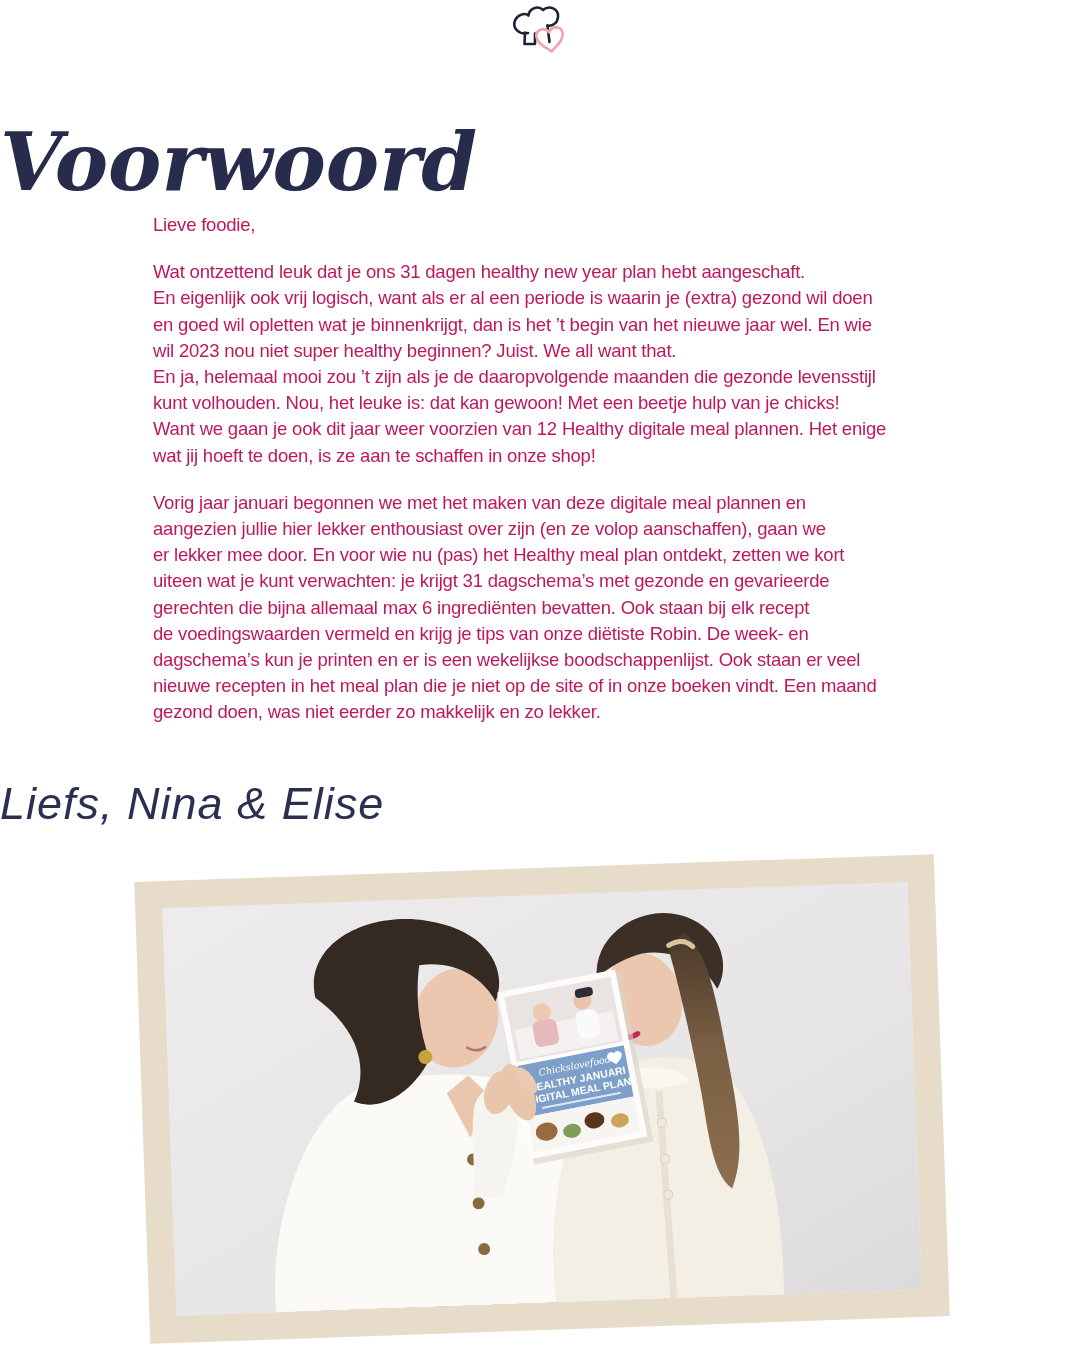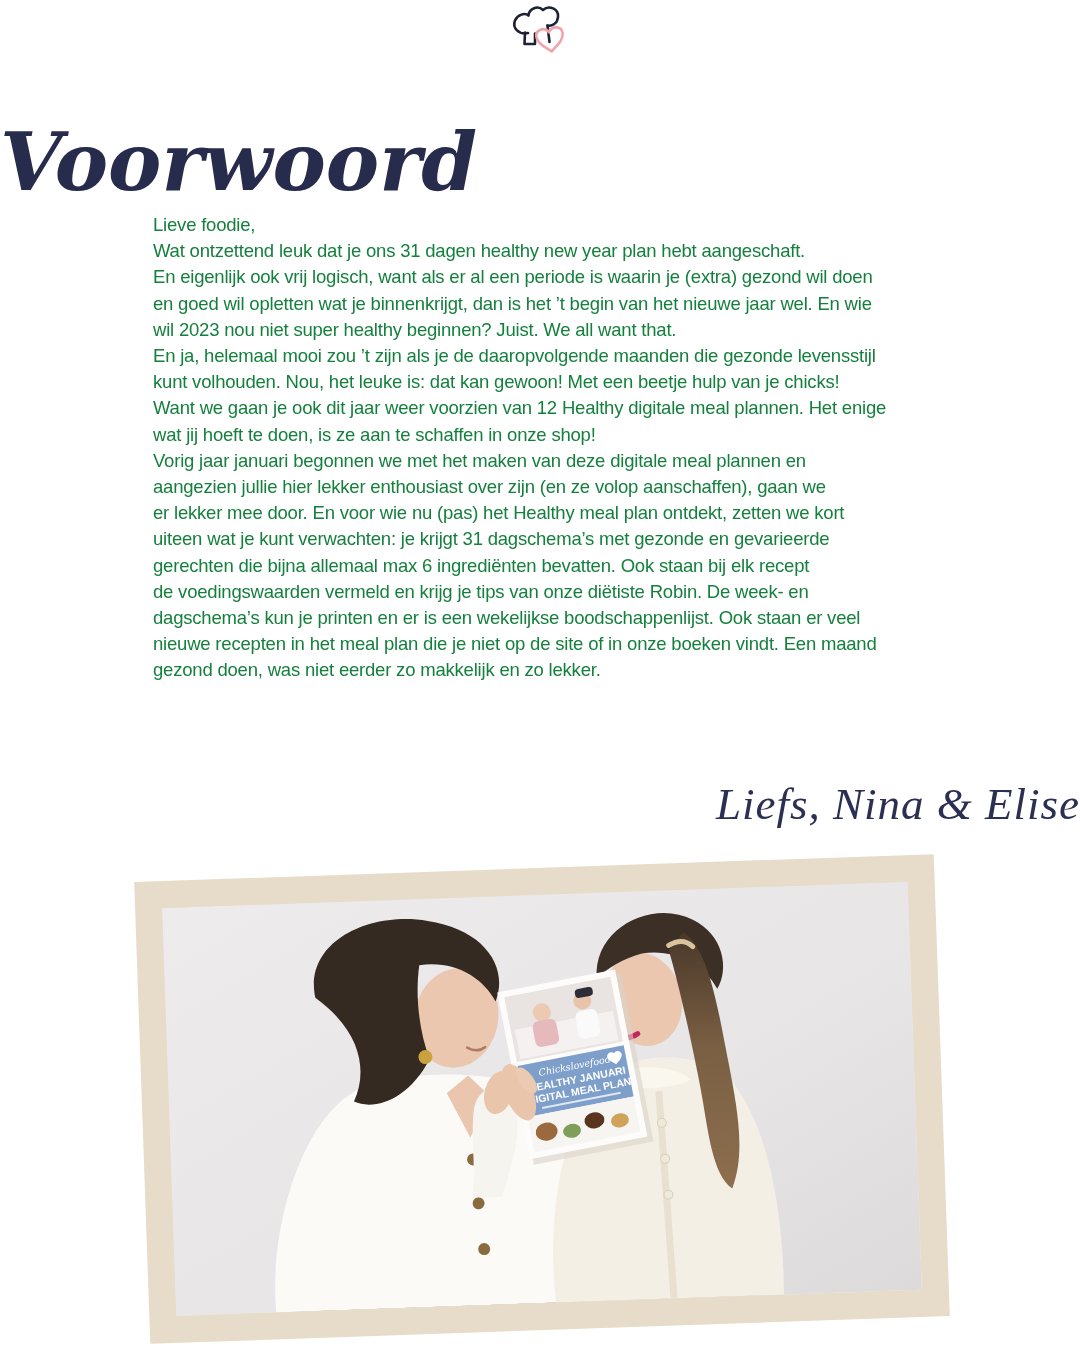--- a/index.html
+++ b/index.html
@@ -34,32 +34,32 @@
     margin-top: 20px;
   }
   .letter {
     position: absolute;
     left: 153px;
     top: 212px;
     width: 834px;
     font-size: 18.5px;
     line-height: 26.2px;
     letter-spacing: -0.2px;
-    color: #15803d;
+    color: #be185d;
     font-weight: 500;
   }
   .letter p { white-space: pre-line; }
-  .letter p + p { }
+  .letter p + p { margin-top: 21px; }
   .signature {
     position: absolute;
     top: 778px;
     left: 0;
     width: 100%;
-    text-align: right;
-    font-family: Liberation Serif, serif;
+    text-align: left;
+    font-family: Liberation Sans, sans-serif;
     font-style: italic;
     font-size: 45px;
     letter-spacing: 1px;
     color: #2b3052;
   }
   .photo-frame {
     position: absolute;
     left: 142px;
     top: 868px;
     width: 800px;

